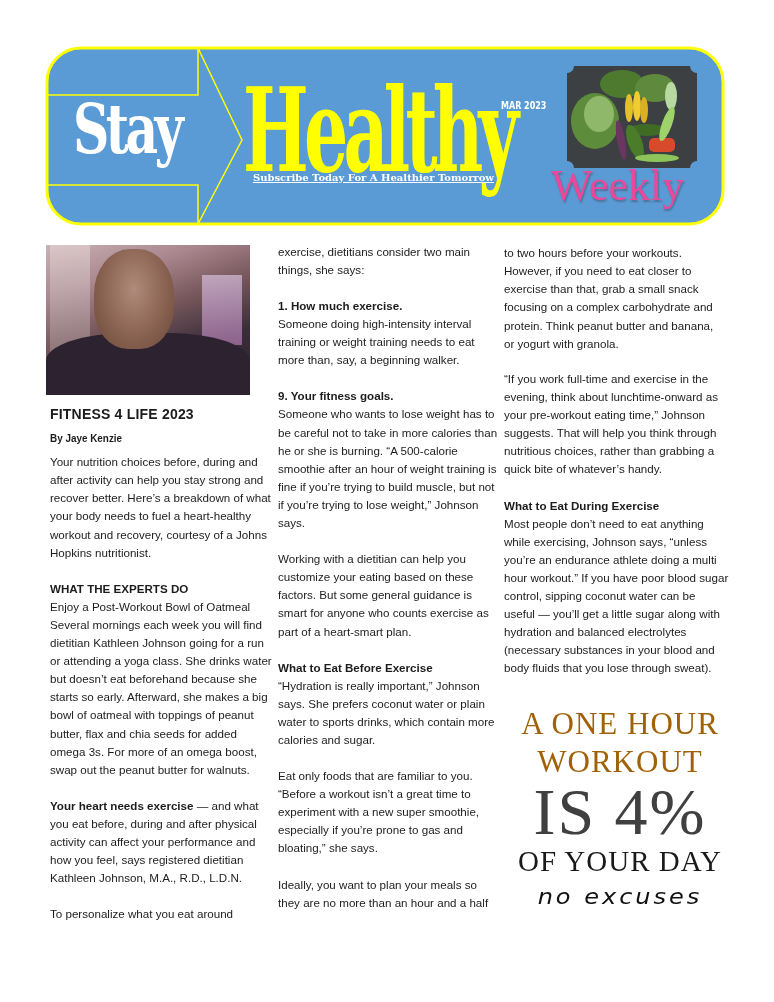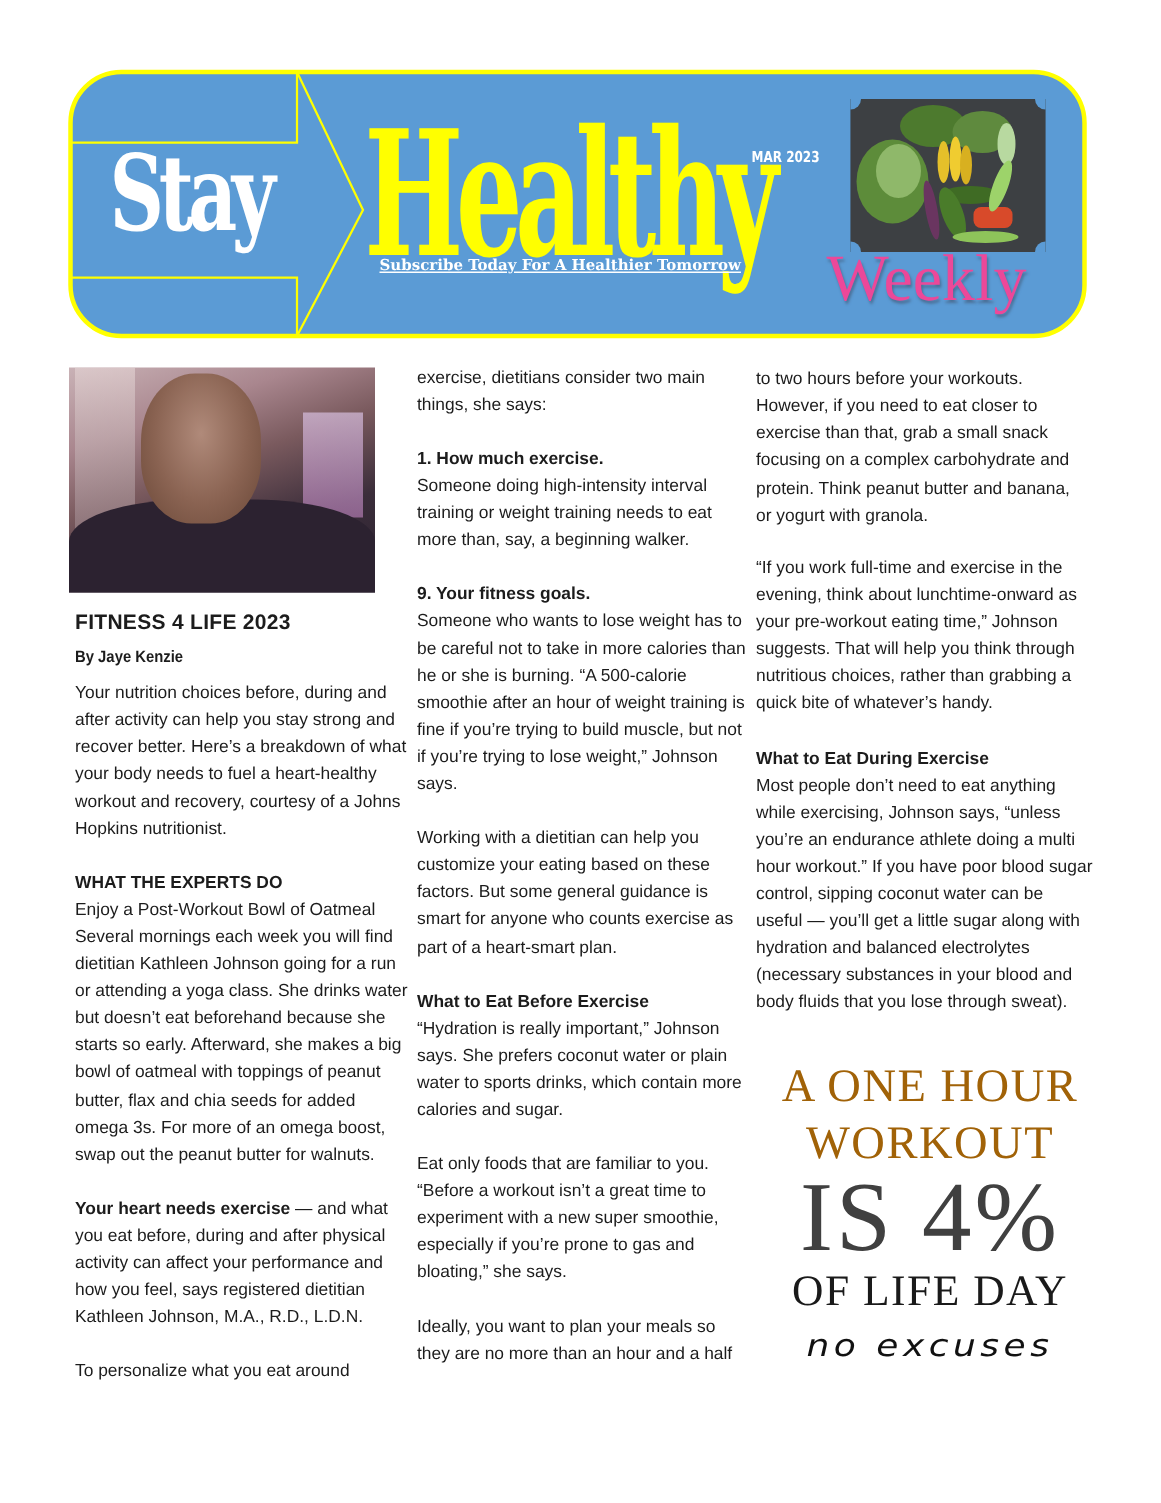--- a/index.html
+++ b/index.html
@@ -131,15 +131,15 @@
   <p>“If you work full-time and exercise in the evening, think about lunchtime-onward as your pre-workout eating time,” Johnson suggests. That will help you think through nutritious choices, rather than grabbing a quick bite of whatever’s handy.</p>
   <div class="gap"></div>
   <p class="bold">What to Eat During Exercise</p>
   <p>Most people don’t need to eat anything while exercising, Johnson says, “unless you’re an endurance athlete doing a multi hour workout.” If you have poor blood sugar control, sipping coconut water can be useful — you’ll get a little sugar along with hydration and balanced electrolytes (necessary substances in your blood and body fluids that you lose through sweat).</p>
 </div>
 
 <div class="quote">
   <div class="q1">A ONE HOUR</div>
   <div class="q1">WORKOUT</div>
   <div class="q2">IS 4%</div>
-  <div class="q3">OF LIFE DAY</div>
+  <div class="q3">OF YOUR DAY</div>
   <div class="q4">no excuses</div>
 </div>
 
 </body></html>

